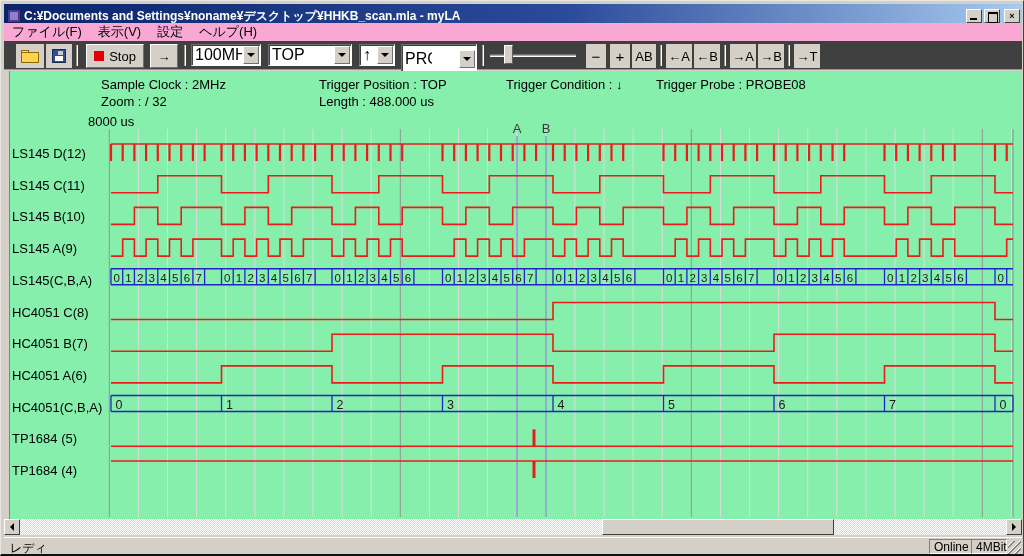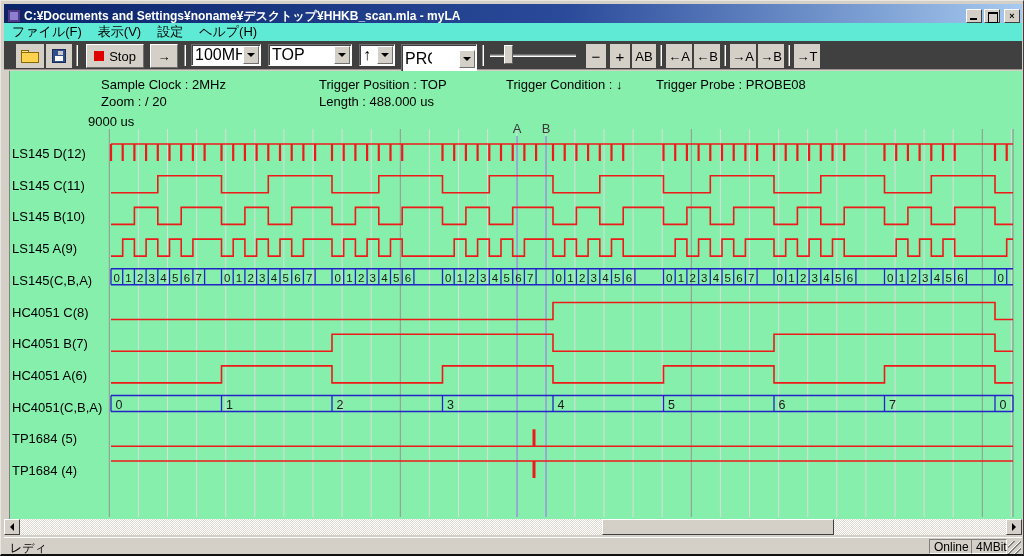--- a/index.html
+++ b/index.html
@@ -21,21 +21,21 @@
   .caption-btn{width:16px;height:14px;background:#d4d0c8;margin-left:2px;flex:0 0 auto;
        border-top:1px solid #fff;border-left:1px solid #fff;
        border-right:1px solid #404040;border-bottom:1px solid #404040;
        position:relative;font-size:9px;font-weight:bold;line-height:12px;text-align:center;}
   .btn-min:after{content:"";position:absolute;left:3px;bottom:2px;width:7px;height:2px;background:#000;}
   .btn-max:after{content:"";position:absolute;left:3px;top:2px;width:8px;height:8px;
        border:1px solid #000;border-top-width:2px;}
   .btn-close{margin-left:4px;}
   
   .menubar{position:absolute;left:3px;top:22px;width:1018px;height:18px;
-       display:flex;align-items:center;font-size:13px;background:#5eead4;}
+       display:flex;align-items:center;font-size:13px;background:#f9a8d4;}
   .menu-item{padding:1px 8px;white-space:nowrap;}
   
   .toolbar{position:absolute;left:3px;top:40px;width:1018px;height:29px;
        background:#404040;border-bottom:1px solid #9a968e;}
   .tb{position:absolute;top:3px;height:24px;}
   .tb-sep{position:absolute;top:4px;width:2px;height:21px;
        border-left:1px solid #9a968e;border-right:1px solid #fff;}
   .tb-btn{display:flex;align-items:center;justify-content:center;
        font-size:13px;background:#d4d0c8;}
   .raised{border-top:1px solid #fff;border-left:1px solid #fff;
@@ -177,26 +177,26 @@
     <div class="tb tb-btn" style="left:726px;width:26px;">→A</div>
     <div class="tb tb-btn" style="left:754px;width:26px;">→B</div>
     <div class="tb-sep" style="left:784px;"></div>
     <div class="tb tb-btn" style="left:790px;width:26px;">→T</div>
   </div>
 
   <div class="client">
     <div class="left-strip"></div>
 
     <div class="info-text" style="left:97px;top:6px;">Sample Clock : 2MHz</div>
-    <div class="info-text" style="left:97px;top:23px;">Zoom : /  20</div>
+    <div class="info-text" style="left:97px;top:23px;">Zoom : /  32</div>
     <div class="info-text" style="left:315px;top:6px;">Trigger Position : TOP</div>
     <div class="info-text" style="left:315px;top:23px;">Length : 488.000 us</div>
     <div class="info-text" style="left:502px;top:6px;">Trigger Condition : ↓</div>
     <div class="info-text" style="left:652px;top:6px;">Trigger Probe : PROBE08</div>
-    <div class="info-text" style="left:84px;top:43px;">9000 us</div>
+    <div class="info-text" style="left:84px;top:43px;">8000 us</div>
 
     <div id="channel-labels">
         <div class="ch-label" style="top: 75px;">LS145 D(12)</div>
         <div class="ch-label" style="top: 106.7px;">LS145 C(11)</div>
         <div class="ch-label" style="top: 138.4px;">LS145 B(10)</div>
         <div class="ch-label" style="top: 170.1px;">LS145 A(9)</div>
         <div class="ch-label" style="top: 201.8px;">LS145(C,B,A)</div>
         <div class="ch-label" style="top: 233.5px;">HC4051 C(8)</div>
         <div class="ch-label" style="top: 265.2px;">HC4051 B(7)</div>
         <div class="ch-label" style="top: 296.9px;">HC4051 A(6)</div>

